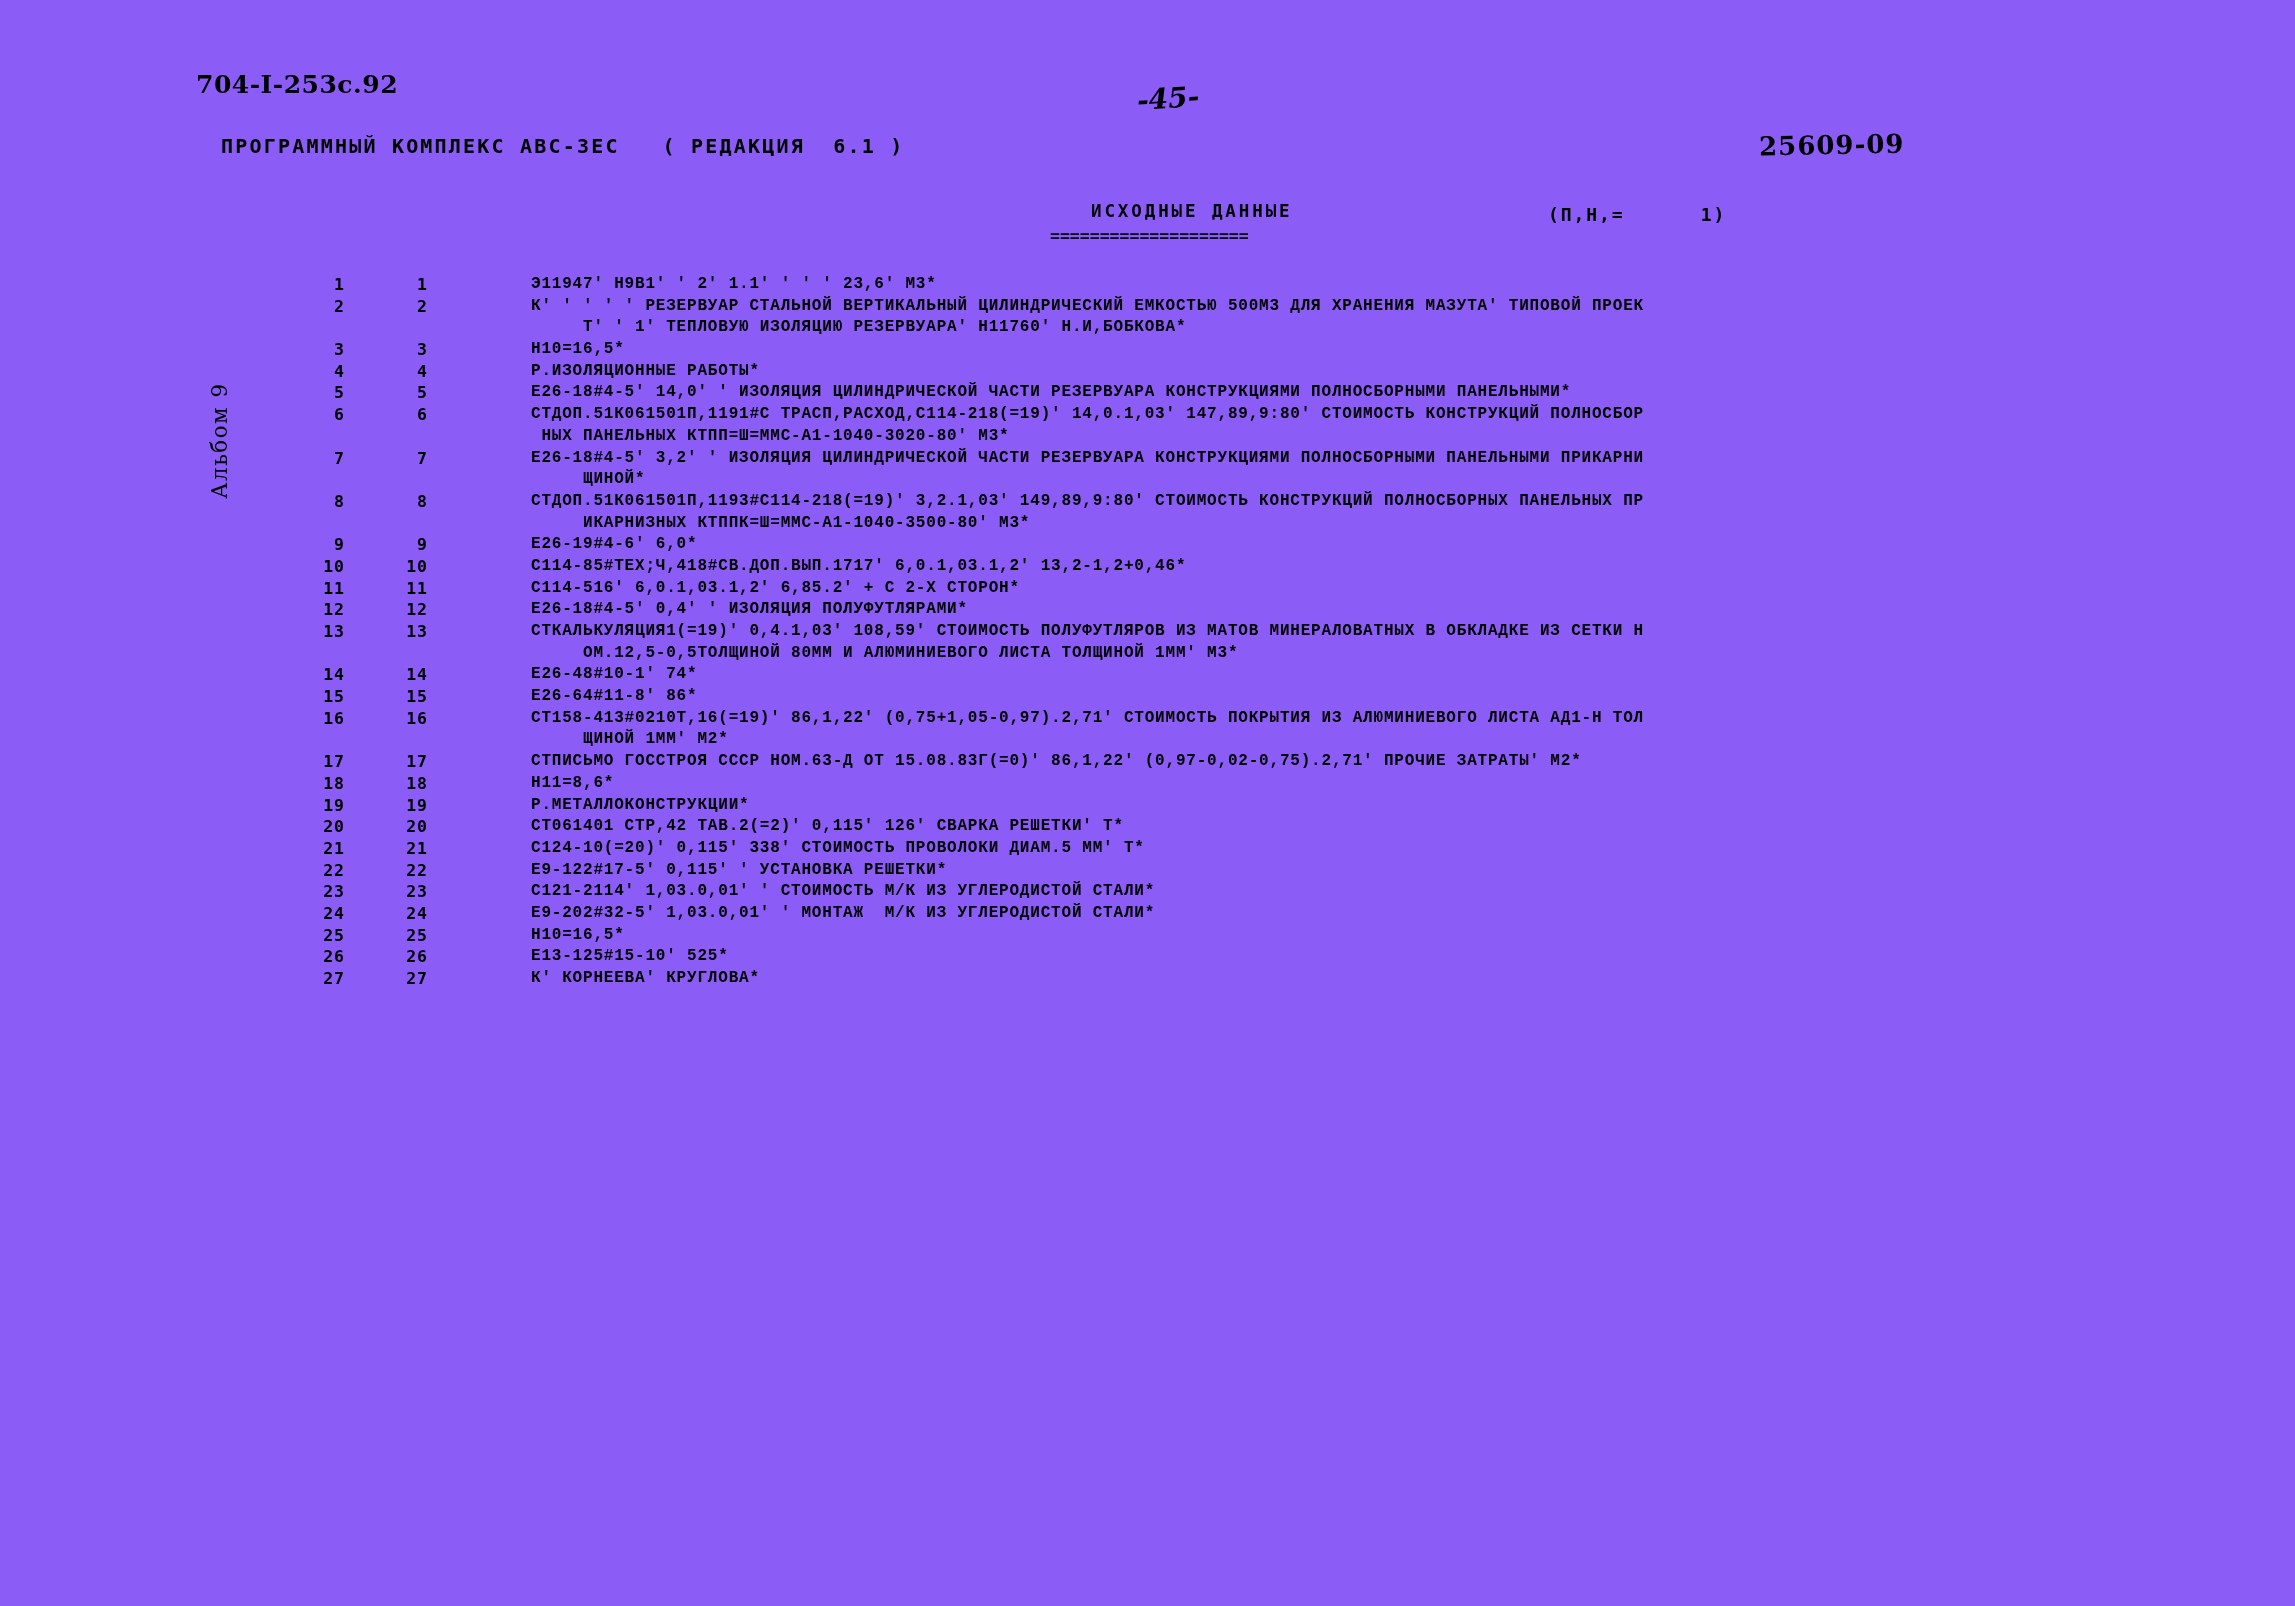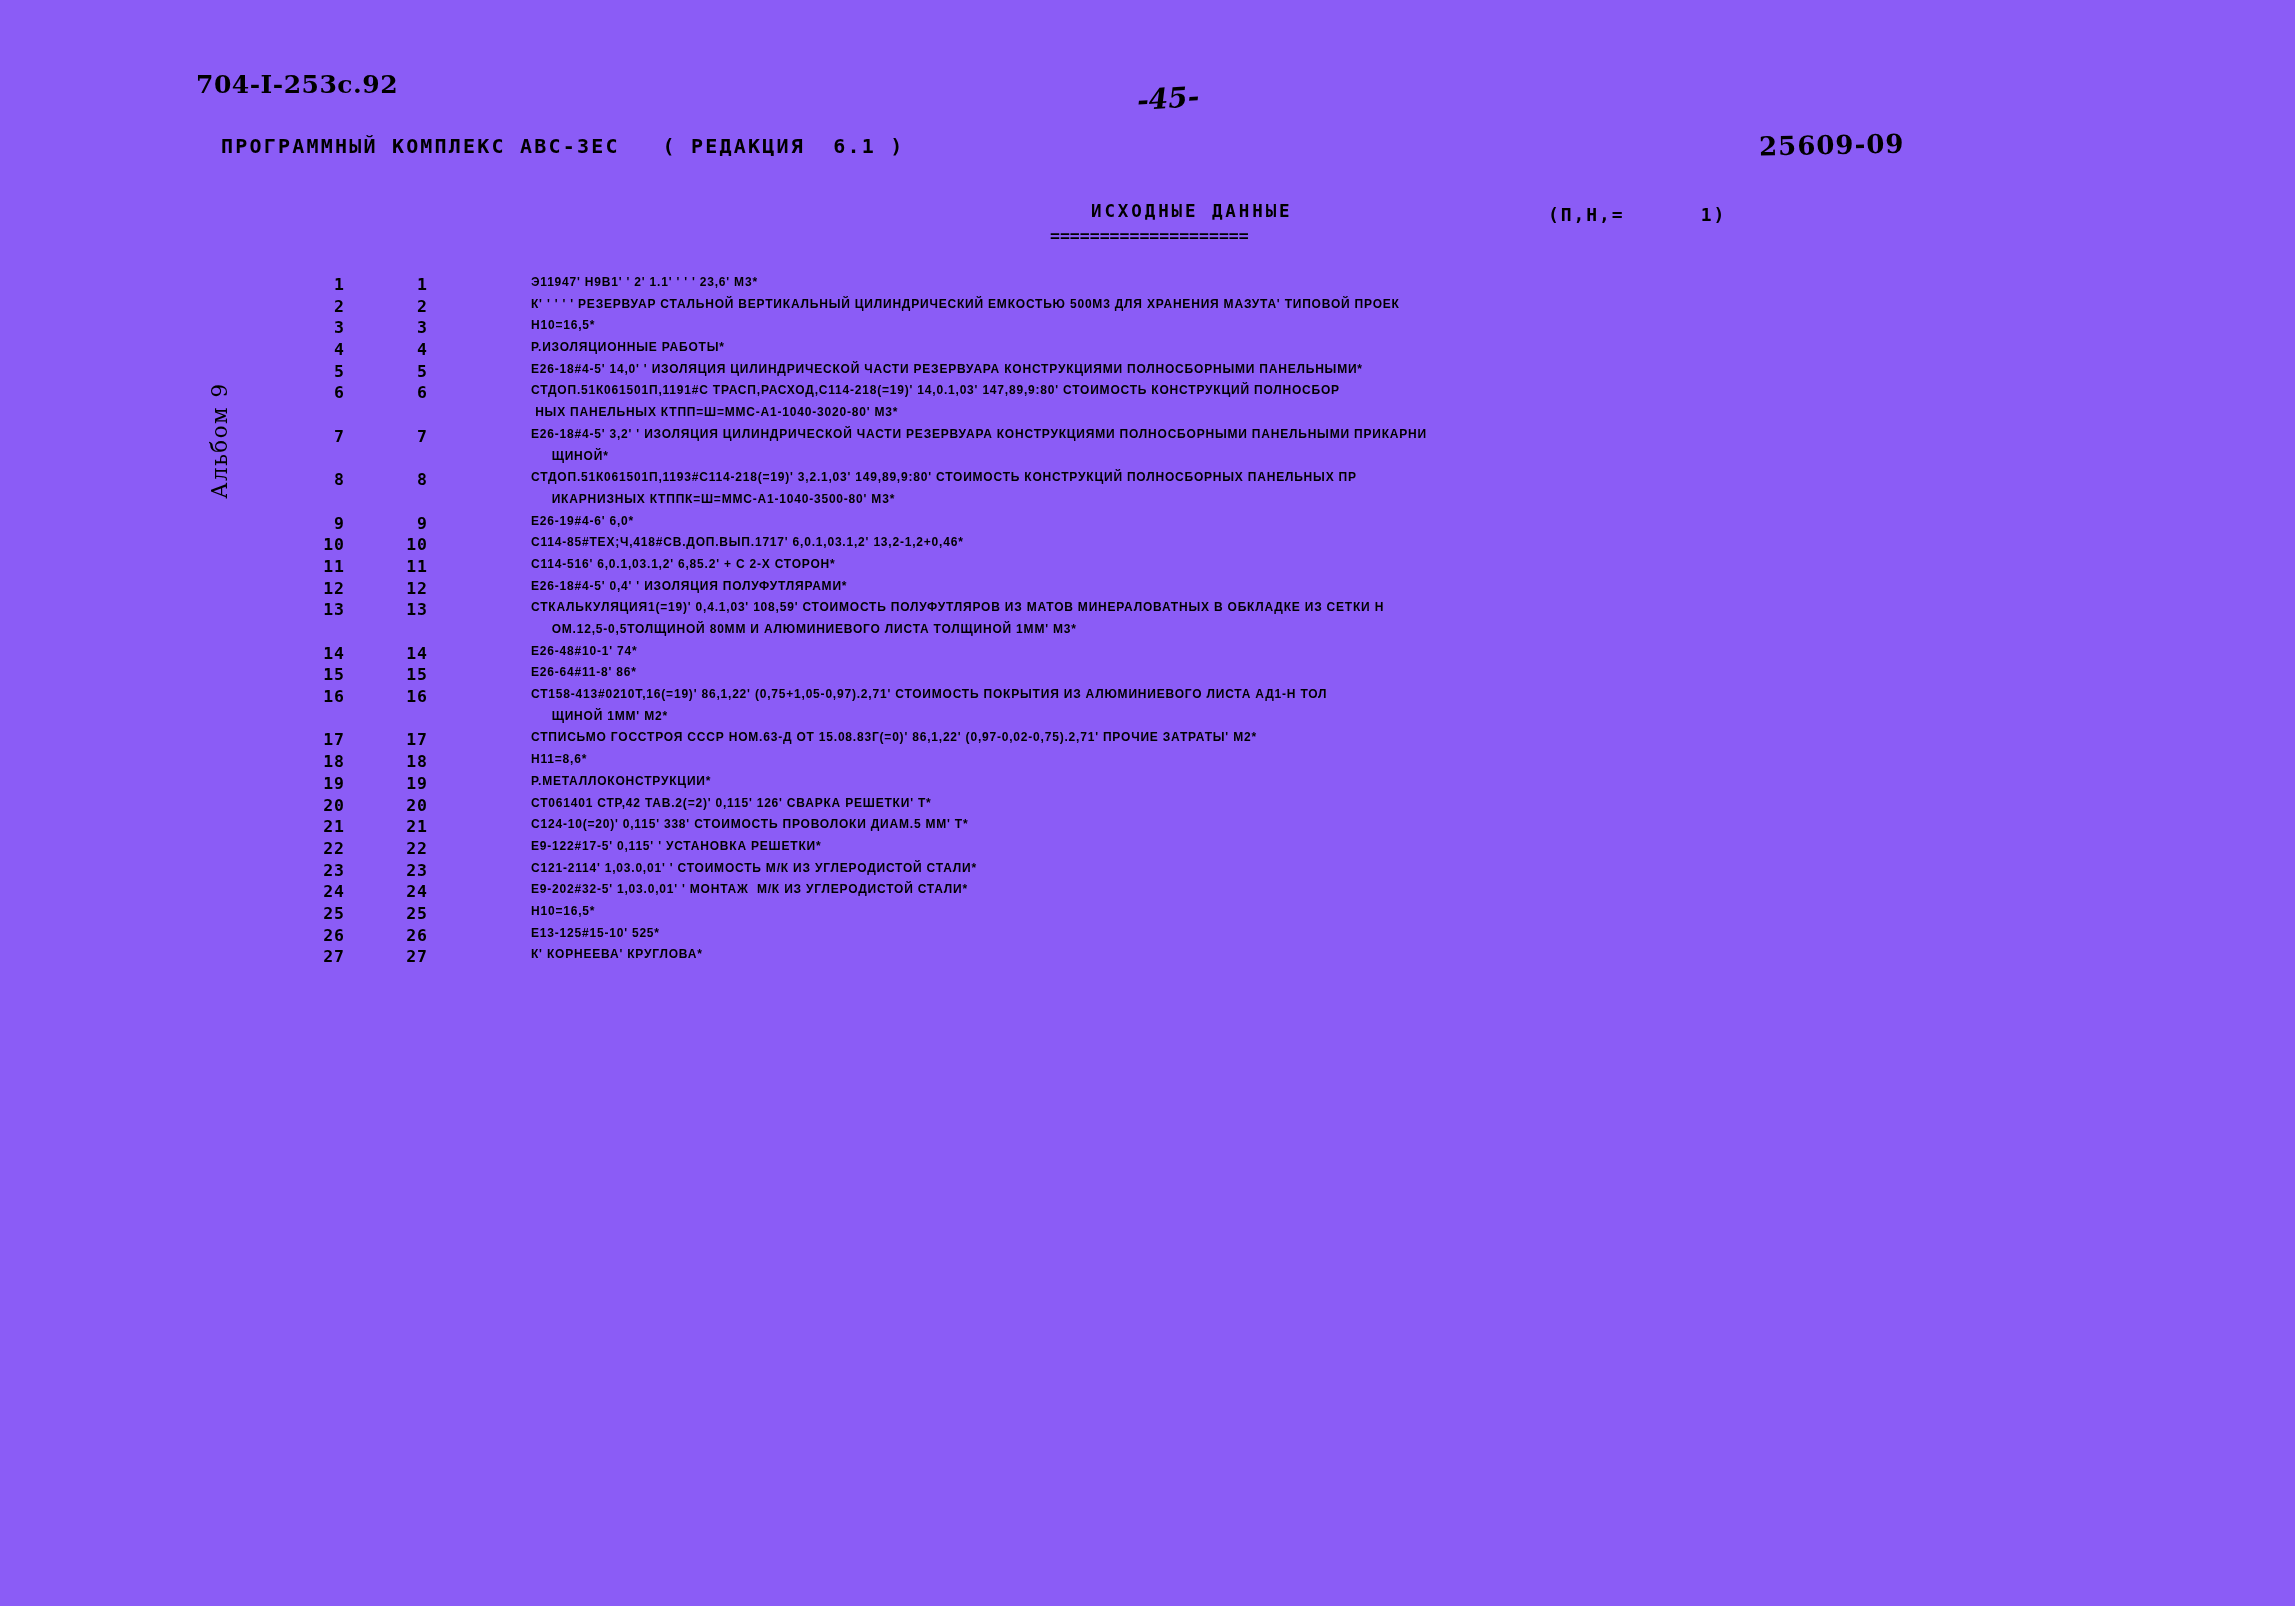--- a/index.html
+++ b/index.html
@@ -140,24 +140,24 @@
     width: 44px;
     text-align: right;
     font-size: 16.5px;
     font-weight: 700;
     letter-spacing: 1px;
     font-family: "DejaVu Sans Mono", "Liberation Mono", monospace;
   }
   .row .txt {
     position: absolute;
     left: 531px;
-    font-size: 12px;
+    font-size: 16px;
     font-weight: 700;
     letter-spacing: 0.8px;
-    font-family: Liberation Sans, sans-serif;
+    font-family: Liberation Mono, monospace;
     white-space: pre;
   }
   .row.cont .txt {
     left: 531px;
   }
 </style>
 </head>
 <body>
 
 <div class="page">
@@ -172,20 +172,21 @@
 
   <div class="dm title-main">ИСХОДНЫЕ ДАННЫЕ</div>
   <div class="dm title-pn">(П,Н,=      1)</div>
   <div class="dm title-rule">====================</div>
 
   <div class="album-label">Альбом 9</div>
 
   <div class="listing" id="listing">
       <div class="row"><span class="numA">1</span><span class="numB">1</span><span class="txt">Э11947' Н9В1' ' 2' 1.1' ' ' ' 23,6' М3*</span></div>
       <div class="row"><span class="numA">2</span><span class="numB">2</span><span class="txt">К' ' ' ' ' РЕЗЕРВУАР СТАЛЬНОЙ ВЕРТИКАЛЬНЫЙ ЦИЛИНДРИЧЕСКИЙ ЕМКОСТЬЮ 500М3 ДЛЯ ХРАНЕНИЯ МАЗУТА' ТИПОВОЙ ПРОЕК</span></div>
+      <div class="row cont"><span class="numA"></span><span class="numB"></span><span class="txt">     Т' ' 1' ТЕПЛОВУЮ ИЗОЛЯЦИЮ РЕЗЕРВУАРА' Н11760' Н.И,БОБКОВА*</span></div>
       <div class="row"><span class="numA">3</span><span class="numB">3</span><span class="txt">Н10=16,5*</span></div>
       <div class="row"><span class="numA">4</span><span class="numB">4</span><span class="txt">Р.ИЗОЛЯЦИОННЫЕ РАБОТЫ*</span></div>
       <div class="row"><span class="numA">5</span><span class="numB">5</span><span class="txt">Е26-18#4-5' 14,0' ' ИЗОЛЯЦИЯ ЦИЛИНДРИЧЕСКОЙ ЧАСТИ РЕЗЕРВУАРА КОНСТРУКЦИЯМИ ПОЛНОСБОРНЫМИ ПАНЕЛЬНЫМИ*</span></div>
       <div class="row"><span class="numA">6</span><span class="numB">6</span><span class="txt">СТДОП.51К061501П,1191#С ТРАСП,РАСХОД,С114-218(=19)' 14,0.1,03' 147,89,9:80' СТОИМОСТЬ КОНСТРУКЦИЙ ПОЛНОСБОР</span></div>
       <div class="row cont"><span class="numA"></span><span class="numB"></span><span class="txt"> НЫХ ПАНЕЛЬНЫХ КТПП=Ш=ММС-А1-1040-3020-80' М3*</span></div>
       <div class="row"><span class="numA">7</span><span class="numB">7</span><span class="txt">Е26-18#4-5' 3,2' ' ИЗОЛЯЦИЯ ЦИЛИНДРИЧЕСКОЙ ЧАСТИ РЕЗЕРВУАРА КОНСТРУКЦИЯМИ ПОЛНОСБОРНЫМИ ПАНЕЛЬНЫМИ ПРИКАРНИ</span></div>
       <div class="row cont"><span class="numA"></span><span class="numB"></span><span class="txt">     ЩИНОЙ*</span></div>
       <div class="row"><span class="numA">8</span><span class="numB">8</span><span class="txt">СТДОП.51К061501П,1193#С114-218(=19)' 3,2.1,03' 149,89,9:80' СТОИМОСТЬ КОНСТРУКЦИЙ ПОЛНОСБОРНЫХ ПАНЕЛЬНЫХ ПР</span></div>
       <div class="row cont"><span class="numA"></span><span class="numB"></span><span class="txt">     ИКАРНИЗНЫХ КТППК=Ш=ММС-А1-1040-3500-80' М3*</span></div>
       <div class="row"><span class="numA">9</span><span class="numB">9</span><span class="txt">Е26-19#4-6' 6,0*</span></div>

